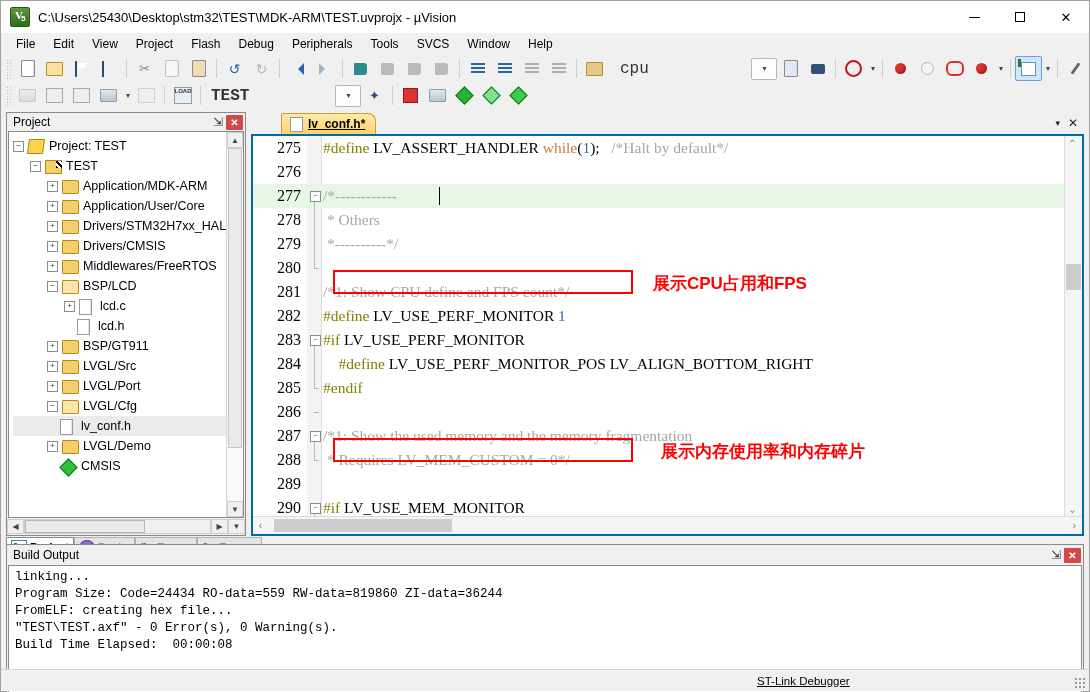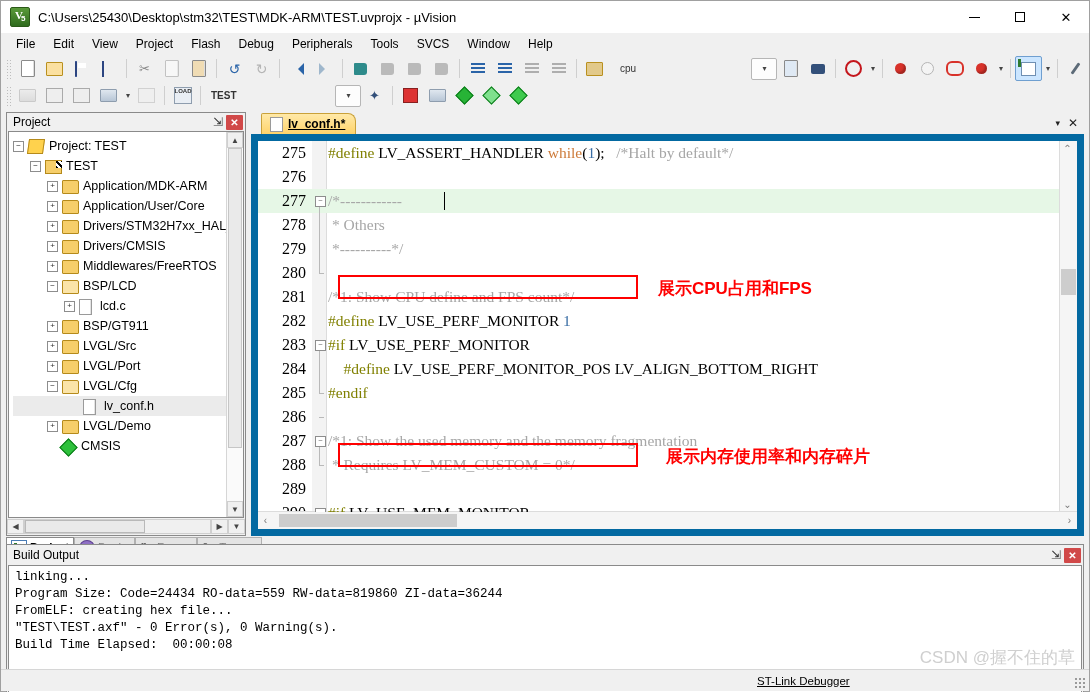--- a/index.html
+++ b/index.html
@@ -36,22 +36,22 @@
 
   
   .toolbar{height:27px;background:#f0f0f0;display:flex;align-items:center;padding-left:4px;}
   .tb-grip{width:7px;height:20px;margin-right:2px;
       background-image:radial-gradient(#bdbdbd 40%,transparent 41%);
       background-size:3px 3px;background-position:1px 0;}
   .tbbtn{width:25px;height:23px;display:flex;align-items:center;justify-content:center;
          position:relative;border:1px solid transparent;border-radius:2px;}
   .tbbtn.active{background:#cce6ff;border:1px solid #6f9fd0;}
   .tbsep{width:1px;height:19px;background:#cfcfcf;margin:0 4px;}
-  .tbtext{font-size:10px;color:#333;padding:0 6px;font-weight:bold;
-          font-family:Liberation Sans, sans-serif;}
+  .tbtext{font-size:16px;color:#333;padding:0 6px;font-weight:bold;
+          font-family:Liberation Mono, monospace;}
   .tb-combo{width:24px;height:20px;border:1px solid #b6b6b6;background:#fdfdfd;
             display:flex;align-items:center;justify-content:center;border-radius:2px;}
   .tb-caret{font-size:8px;color:#444;margin-left:1px;}
   .tb-dd{width:11px;height:23px;display:flex;align-items:center;justify-content:center;}
 
   
   .ic{width:17px;height:17px;position:relative;display:block;}
   .ic-page{background:#fff;border:1px solid #8a8a8a;width:12px;height:15px;
            border-radius:1px;box-shadow:inset -3px 0 0 -2px #ddd;}
   .ic-folder-open{width:15px;height:12px;background:#fbe0a0;border:1px solid #b9901f;border-radius:1px;}
@@ -146,29 +146,29 @@
   .ic-tab-brace{font-size:11px;color:#555;line-height:13px;}
   .ic-tab-tmpl{font-size:11px;color:#555;line-height:13px;}
 
   
   .editor{position:absolute;left:250px;right:5px;top:0;height:424px;
           background:#f3f3f3;}
   .tabstrip{height:22px;background:#f0f0f0;display:flex;align-items:flex-end;position:relative;}
   .etab{height:20px;display:flex;align-items:center;gap:5px;padding:0 10px 0 8px;
         background:linear-gradient(#ffe9a8,#ffd36b);border:1px solid #c9a13a;
         border-bottom:none;font-size:12px;color:#000;position:relative;
-        border-radius:2px 8px 0 0;margin-left:10px;}
+        border-radius:2px 8px 0 0;margin-left:30px;}
   .etab .lbl{font-weight:bold;text-decoration:underline;}
   .etab-ic{width:11px;height:13px;background:#fff;border:1px solid #9a9a9a;}
   .tabstrip-right{margin-left:auto;display:flex;align-items:center;gap:8px;padding-right:6px;height:22px;}
   .ts-caret{font-size:9px;color:#222;}
   .ts-x{font-size:12px;color:#222;}
 
   .code-area{position:absolute;left:0;right:0;top:22px;bottom:0;
-             border:7px solid #0369a1;background:#fff;box-sizing:border-box;}
+             border:2px solid #0369a1;background:#fff;box-sizing:border-box;}
   .code-inner{position:absolute;left:0;right:17px;top:0;bottom:17px;overflow:hidden;background:#fff;}
   .gutter{position:absolute;left:0;top:0;bottom:0;width:54px;background:#fff;}
   .fold{position:absolute;left:54px;top:0;bottom:0;width:14px;background:#f3f3f3;
         border-right:1px solid #dcdcdc;}
   .code-lines{position:absolute;left:0;right:0;top:0;
               font-family:"Liberation Serif",serif;font-size:15.5px;}
   .ln{position:relative;height:24px;line-height:24px;white-space:pre;}
   .ln .num{position:absolute;left:0;width:48px;text-align:right;color:#000;
            font-family:"Liberation Serif",serif;font-size:16px;}
   .ln .txt{position:absolute;left:70px;white-space:pre;}
@@ -484,20 +484,27 @@
               </span>
               <span>BSP/LCD</span>
             </div>
             <div class="node" style="padding-left: 51px;">
               <span class="exp">+</span>
               <span class="nicon">
                 <span class="f-file" style="display: block;"></span>
               </span>
               <span>lcd.c</span>
             </div>
+            <div class="node" style="padding-left: 51px;">
+              <span class="exp-spacer"></span>
+              <span class="nicon">
+                <span class="f-file" style="display: block;"></span>
+              </span>
+              <span>lcd.h</span>
+            </div>
             <div class="node" style="padding-left: 34px;">
               <span class="exp">+</span>
               <span class="nicon">
                 <span class="f-closed" style="display: block;"></span>
               </span>
               <span>BSP/GT911</span>
             </div>
             <div class="node" style="padding-left: 34px;">
               <span class="exp">+</span>
               <span class="nicon">
@@ -512,21 +519,21 @@
               </span>
               <span>LVGL/Port</span>
             </div>
             <div class="node" style="padding-left: 34px;">
               <span class="exp">−</span>
               <span class="nicon">
                 <span class="f-open" style="display: block;"></span>
               </span>
               <span>LVGL/Cfg</span>
             </div>
-            <div class="node sel" style="padding-left: 57px;">
+            <div class="node sel" style="padding-left: 34px;">
               <span class="exp-spacer"></span>
               <span class="nicon">
                 <span class="f-file" style="display: block;"></span>
               </span>
               <span>lv_conf.h</span>
             </div>
             <div class="node" style="padding-left: 34px;">
               <span class="exp">+</span>
               <span class="nicon">
                 <span class="f-closed" style="display: block;"></span>
@@ -644,21 +651,20 @@
       <div class="build-body">
         <div class="build-text" id="build-host">linking...
 Program Size: Code=24434 RO-data=559 RW-data=819860 ZI-data=36244
 FromELF: creating hex file...
 "TEST\TEST.axf" - 0 Error(s), 0 Warning(s).
 Build Time Elapsed:  00:00:08</div>
 
       </div>
     </div>
 
-    <div class="watermark">CSDN @握不住的草</div>
 
     <div class="statusbar">
       <div class="status-dbg">ST-Link Debugger</div>
       <div class="grip"></div>
     </div>
 
   </div>
 </div>
 
 </body></html>

